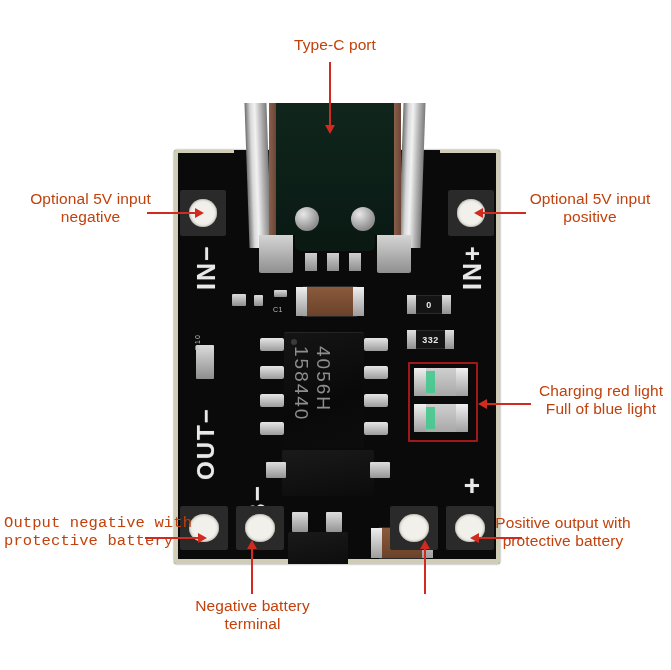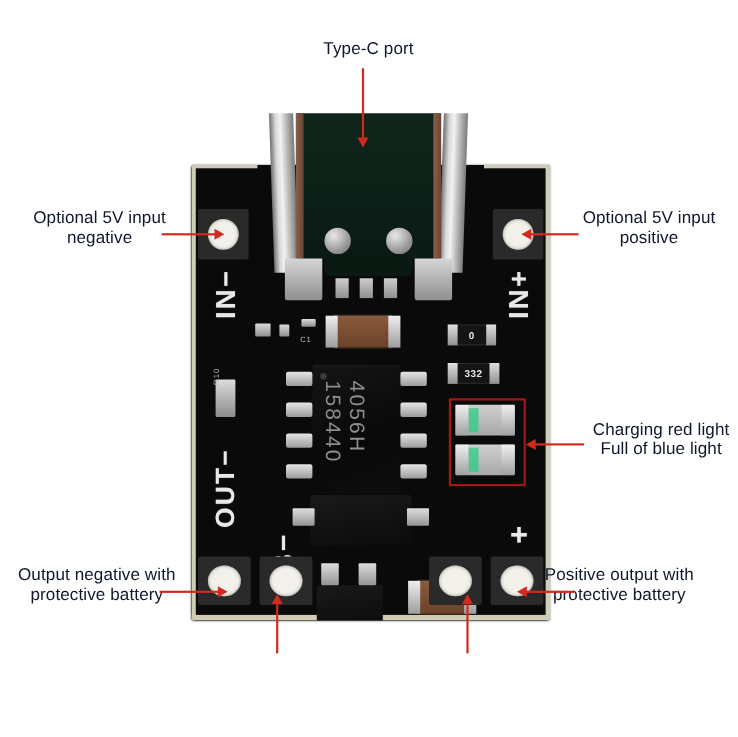--- a/index.html
+++ b/index.html
@@ -8,21 +8,21 @@
     background:#ffffff;
     font-family:"Liberation Sans", sans-serif;
     overflow:hidden;
     position:relative;
   }
   .stage{position:absolute;left:0;top:0;width:671px;height:670px;}
 
   
   .anno{
     position:absolute;
-    color:#0f172a;
+    color:#c2410c;
     font-size:15.5px;
     line-height:1.18;
     font-weight:400;
     white-space:pre;
     letter-spacing:.1px;
   }
   .anno.ctr{text-align:center;}
 
   
   .lead{position:absolute;background:#d02b1e;}
@@ -341,29 +341,31 @@
   <div class="anno ctr" style="left:510px;top:190px;width:160px;">Optional 5V input
 positive</div>
   <div class="lead h" style="left:482px;top:212px;width:44px;"></div>
   <div class="arrow left" style="left:474px;top:208px;"></div>
 
   <div class="anno ctr" style="left:527px;top:382px;width:148px;">Charging red light
 Full of blue light</div>
   <div class="lead h" style="left:486px;top:403px;width:45px;"></div>
   <div class="arrow left" style="left:478px;top:399px;"></div>
 
-  <div class="anno ctr" style="left:4px;top:514px;width:168px;">Output negative with
+  <div class="anno ctr" style="left:4px;top:514px;width:168px;font-family:Liberation Mono, monospace;">Output negative with
 protective battery</div>
   <div class="lead h" style="left:145px;top:537px;width:55px;"></div>
   <div class="arrow right" style="left:198px;top:533px;"></div>
 
   <div class="anno ctr" style="left:483px;top:514px;width:160px;">Positive output with
 protective battery</div>
   <div class="lead h" style="left:478px;top:537px;width:44px;"></div>
   <div class="arrow left" style="left:470px;top:533px;"></div>
 
+  <div class="anno ctr" style="left:180px;top:597px;width:145px;">Negative battery
+terminal</div>
   <div class="lead v" style="left:251px;top:548px;height:46px;"></div>
   <div class="arrow up" style="left:247px;top:540px;"></div>
 
   <div class="lead v" style="left:424px;top:548px;height:46px;"></div>
   <div class="arrow up" style="left:420px;top:540px;"></div>
 
 </div>
 
 </body></html>

